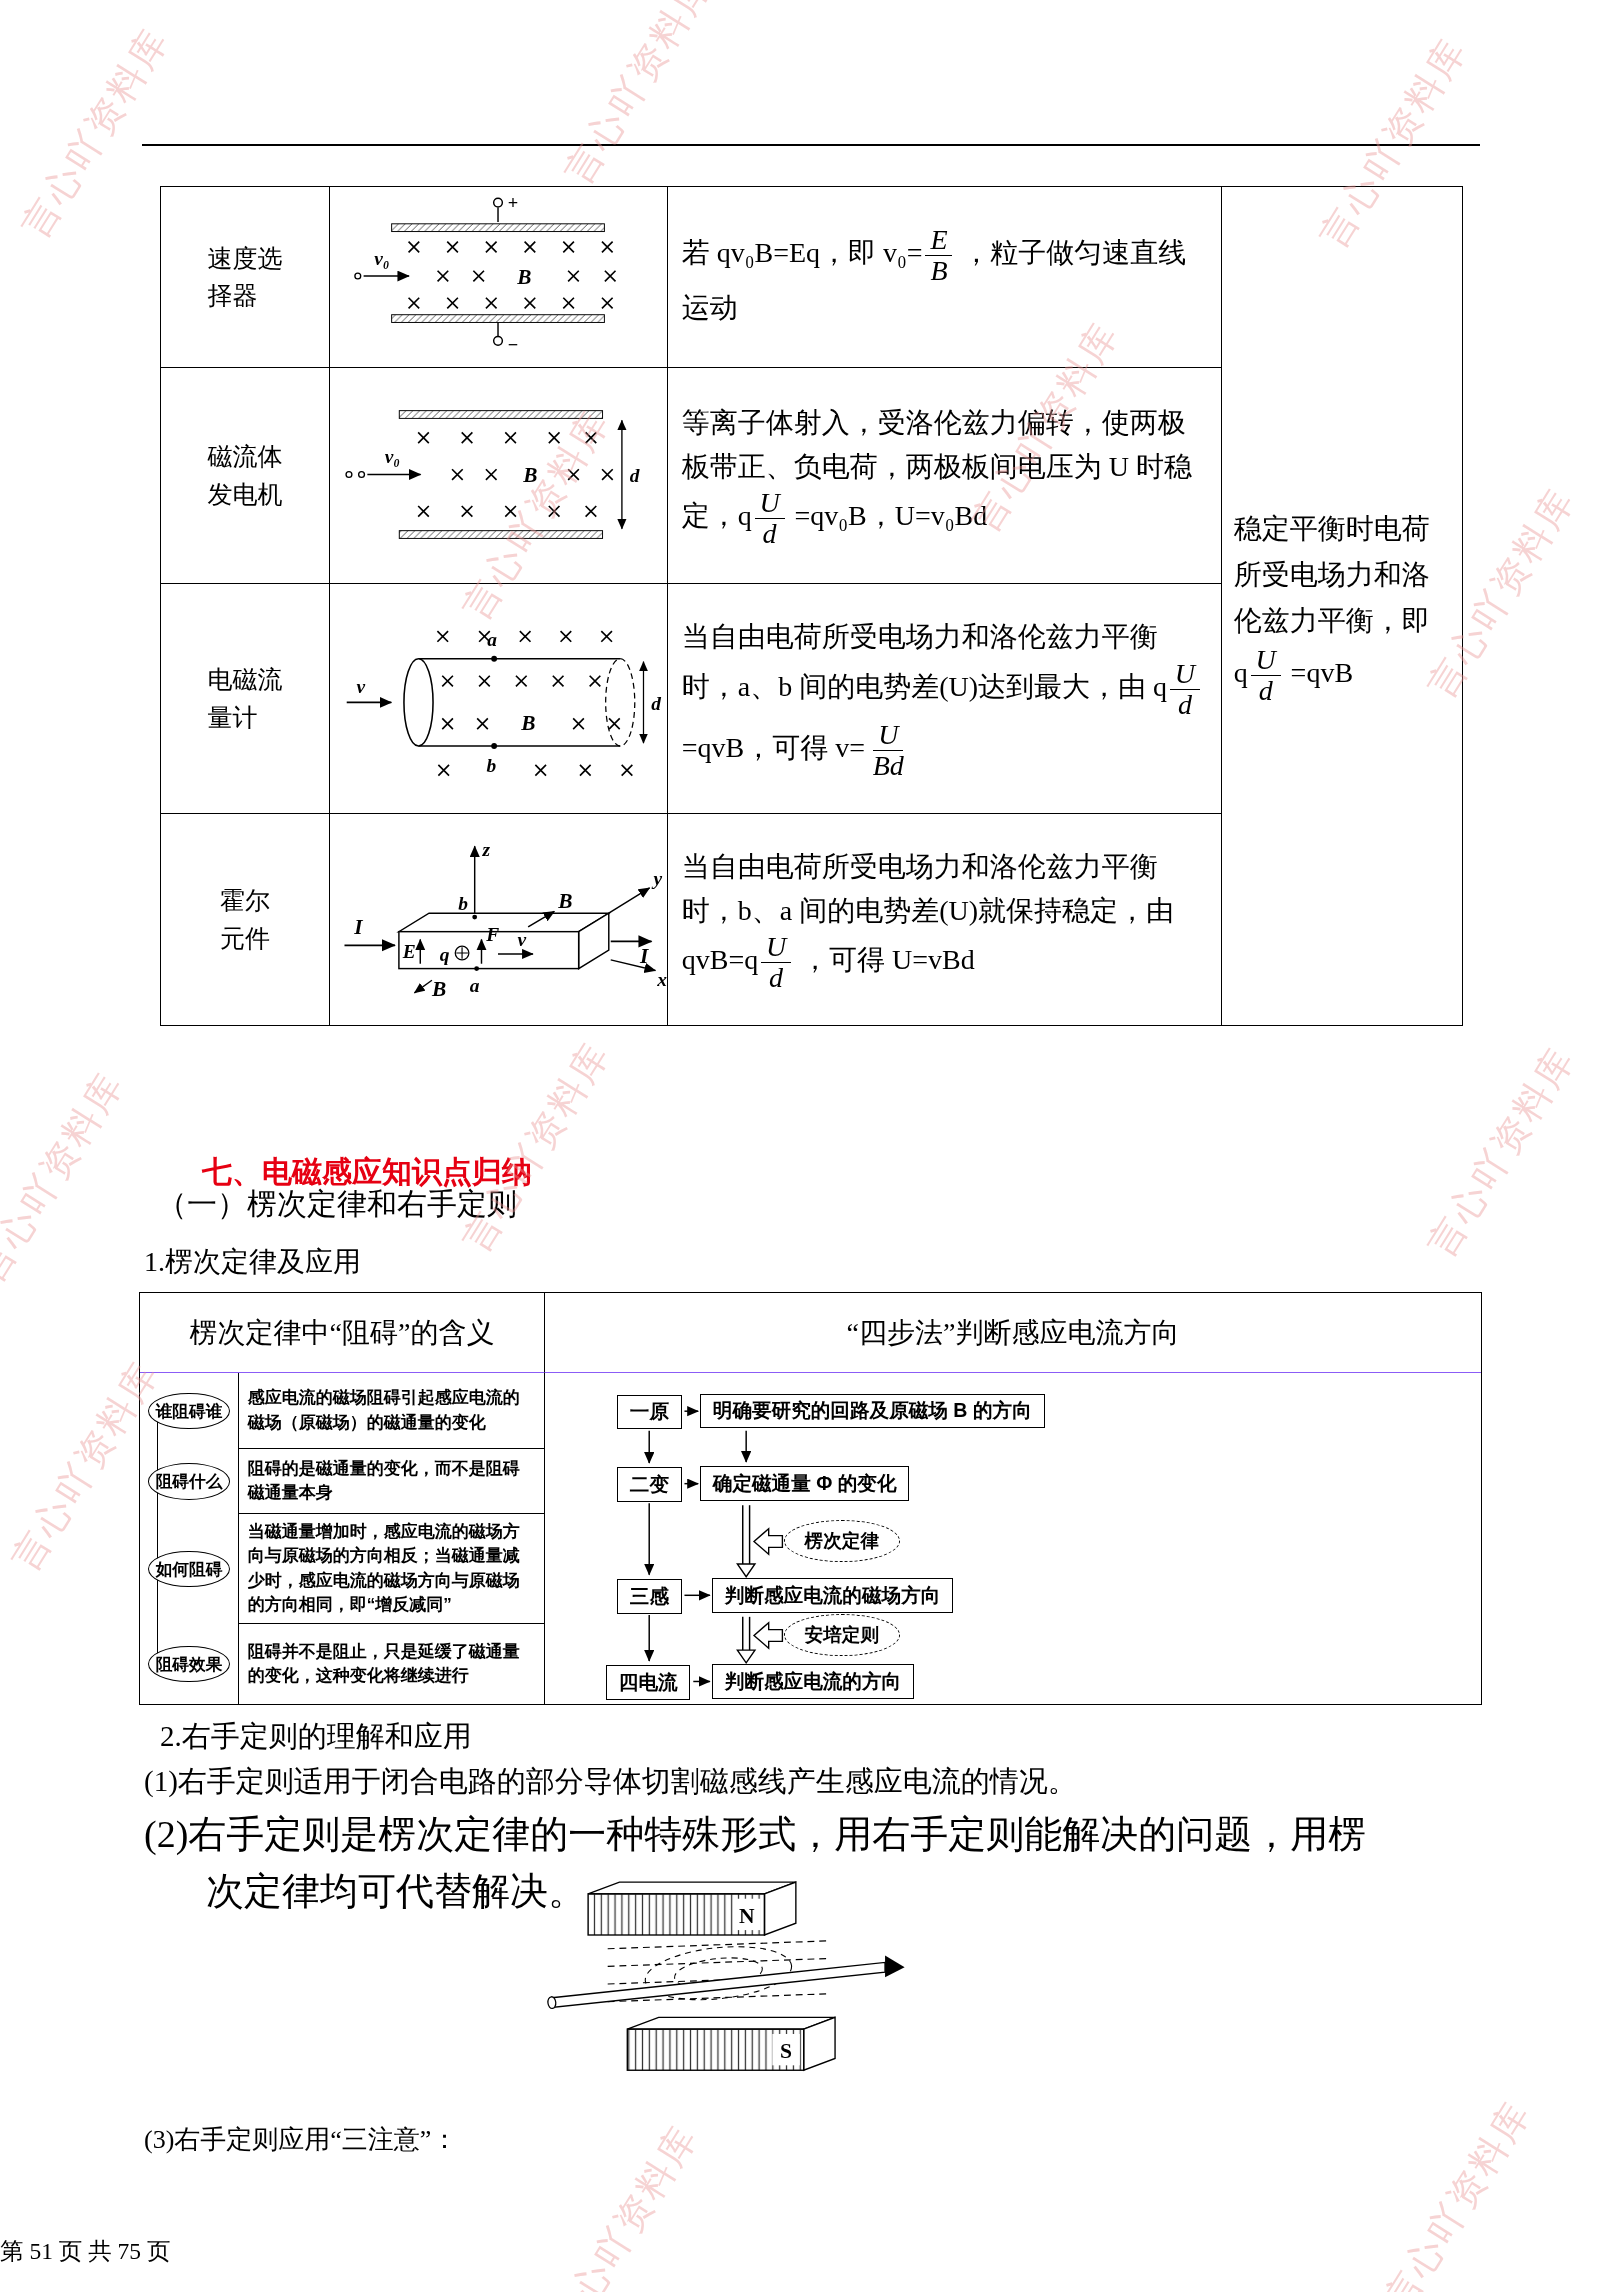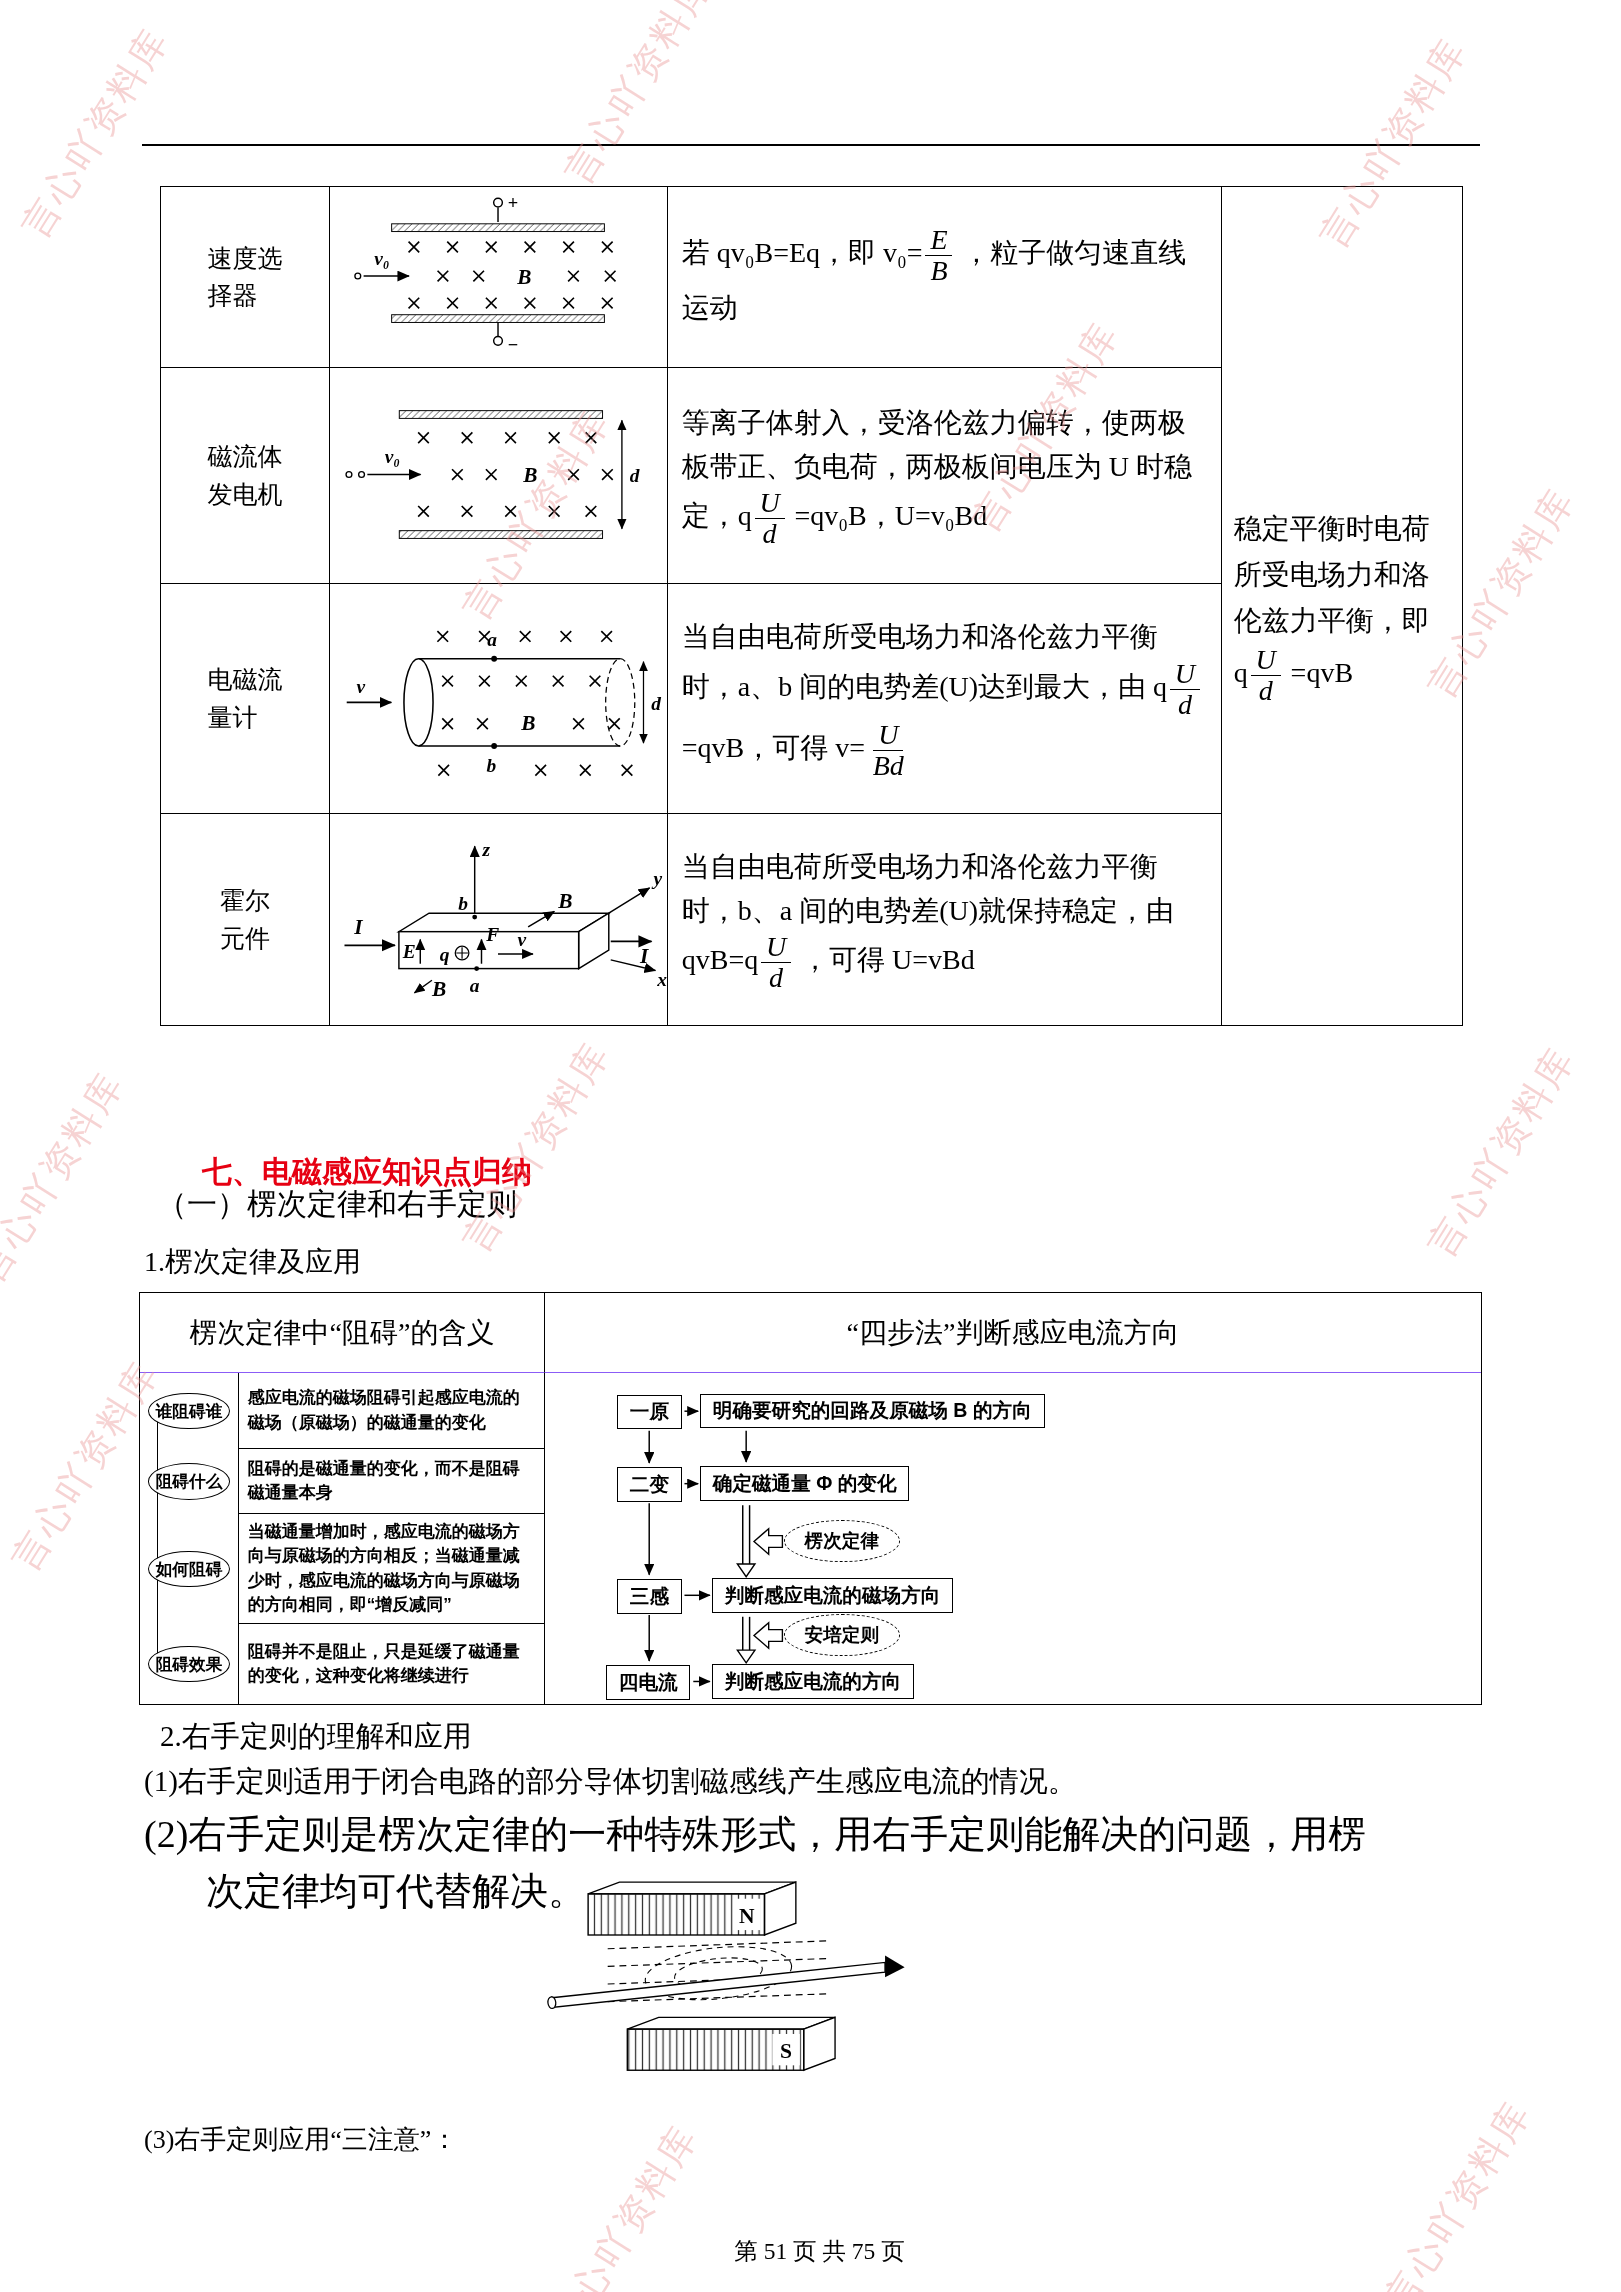--- a/index.html
+++ b/index.html
@@ -71,21 +71,21 @@
 
   
   .p-sub  { position:absolute; left:160px; top:1717px; font-size:29px; }
   .p-1 { position:absolute; left:144px; top:1762px; font-size:29px; }
   .p-2 { position:absolute; left:144px; top:1806px; width:1245px; font-size:38px;
          line-height:1.5; padding-left:62px; text-indent:-62px; }
   .p-3 { position:absolute; left:144px; top:2122px; font-size:26px; }
 
   .magnet-wrap { position:absolute; left:495px; top:1880px; width:441px; height:208px; }
 
-  .footer { position:absolute; left:0; right:0; top:2235px; text-align:center; font-size:23.5px;padding-left:18px; }
+  .footer { position:absolute; left:0; right:0; top:2235px; font-size:23.5px; }
 
   svg text { font-family:"Liberation Serif","DejaVu Serif",serif; }
   .sv-i { font-style:italic; font-weight:bold; font-size:20px; }
   .sv-B { font-style:italic; font-weight:bold; font-size:22px; }
   .sv-sign { font-size:19px; font-weight:bold; }
 </style>
 </head>
 <body>
 
 <svg width="0" height="0" style="position:absolute">

